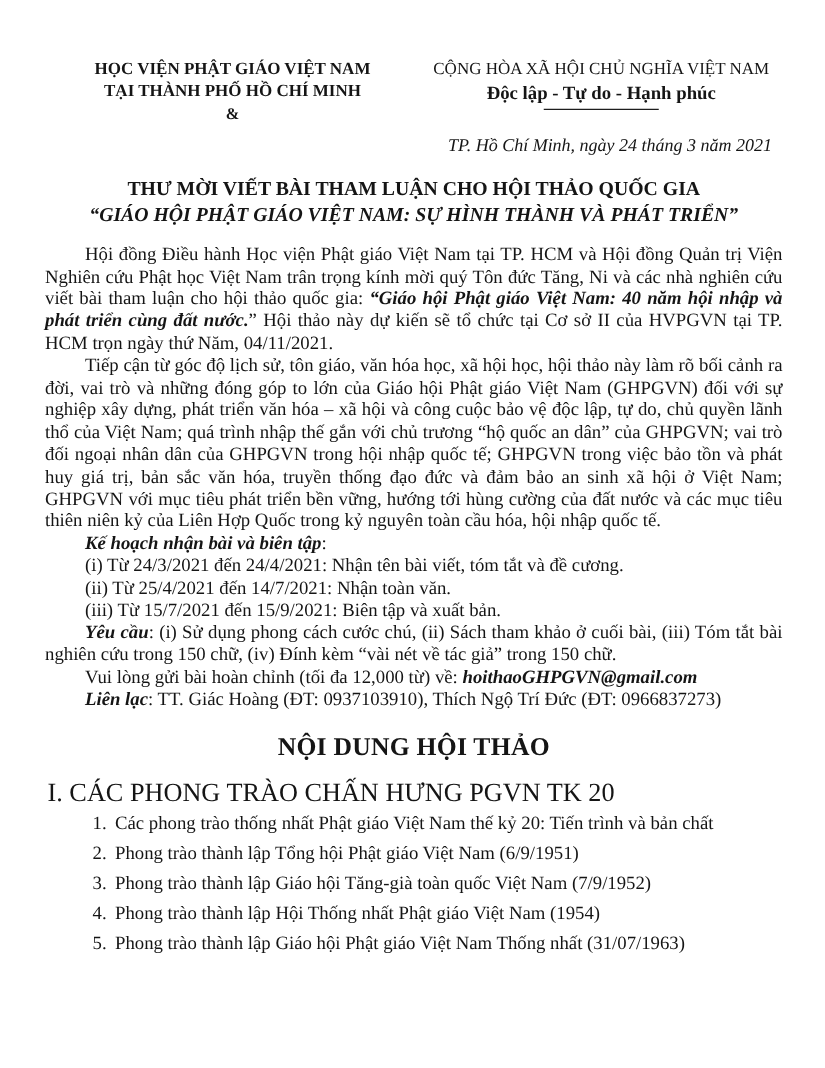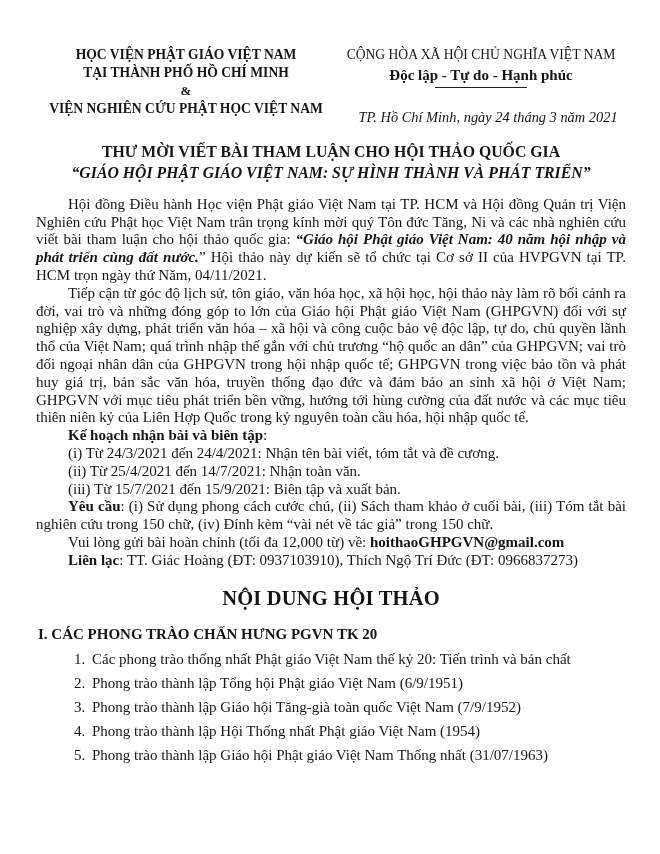--- a/index.html
+++ b/index.html
@@ -28,43 +28,42 @@
   .dateline { font-style:italic; font-size:14.4px; margin-top:21px; padding-left:14px; }
   
   .title { text-align:center; margin-top:15px; font-weight:bold; }
   .title-l1 { font-size:15.8px; line-height:20px;text-align:center; }
   .title-l2 { font-size:15.8px; line-height:21px; font-style:italic; }
   
   .content { margin-top:13px; }
   .ln { font-size:15px; line-height:17.8px; }
   .indent { text-indent:32px; }
   .just { text-align:justify; }
-  .b  { font-weight:bold; }
+  .b  { font-weight:bold;font-style:italic; }
   .bi { font-weight:bold; font-style:italic; }
   .closing { margin-top:9px; }
   
   .agenda-heading {
     text-align:center; font-weight:bold; font-size:20.5px;
     line-height:24px; margin-top:16px; letter-spacing:.2px;
   }
-  .section-heading { font-weight:bold; font-size:15px; line-height:20px; margin-top:14px; margin-left:2px; }
+  .section-heading { font-weight:normal; font-size:21px; line-height:20px; margin-top:14px; margin-left:2px; }
   .agenda-list { margin-top:4px; padding-left:53px; }
   .agenda-list li { padding-left:3px; line-height:18.2px; margin-top:6px; text-align:left; }
 </style>
 </head>
 <body>
 
 <div class="page">
 
   <div class="header">
     <div class="header-left">
       <div>HỌC VIỆN PHẬT GIÁO VIỆT NAM</div>
       <div>TẠI THÀNH PHỐ HỒ CHÍ MINH</div>
       <div class="amp">&amp;</div>
-      <div>VIỆN NGHIÊN CỨU PHẬT HỌC VIỆT NAM</div>
     </div>
     <div class="header-right">
       <div class="hr-country">CỘNG HÒA XÃ HỘI CHỦ NGHĨA VIỆT NAM</div>
       <div class="hr-motto">Độc lập - Tự do - Hạnh phúc</div>
       <div class="motto-underline"></div>
       <div class="dateline">TP. Hồ Chí Minh, ngày 24 tháng 3 năm 2021</div>
     </div>
   </div>
 
   <div class="title">

